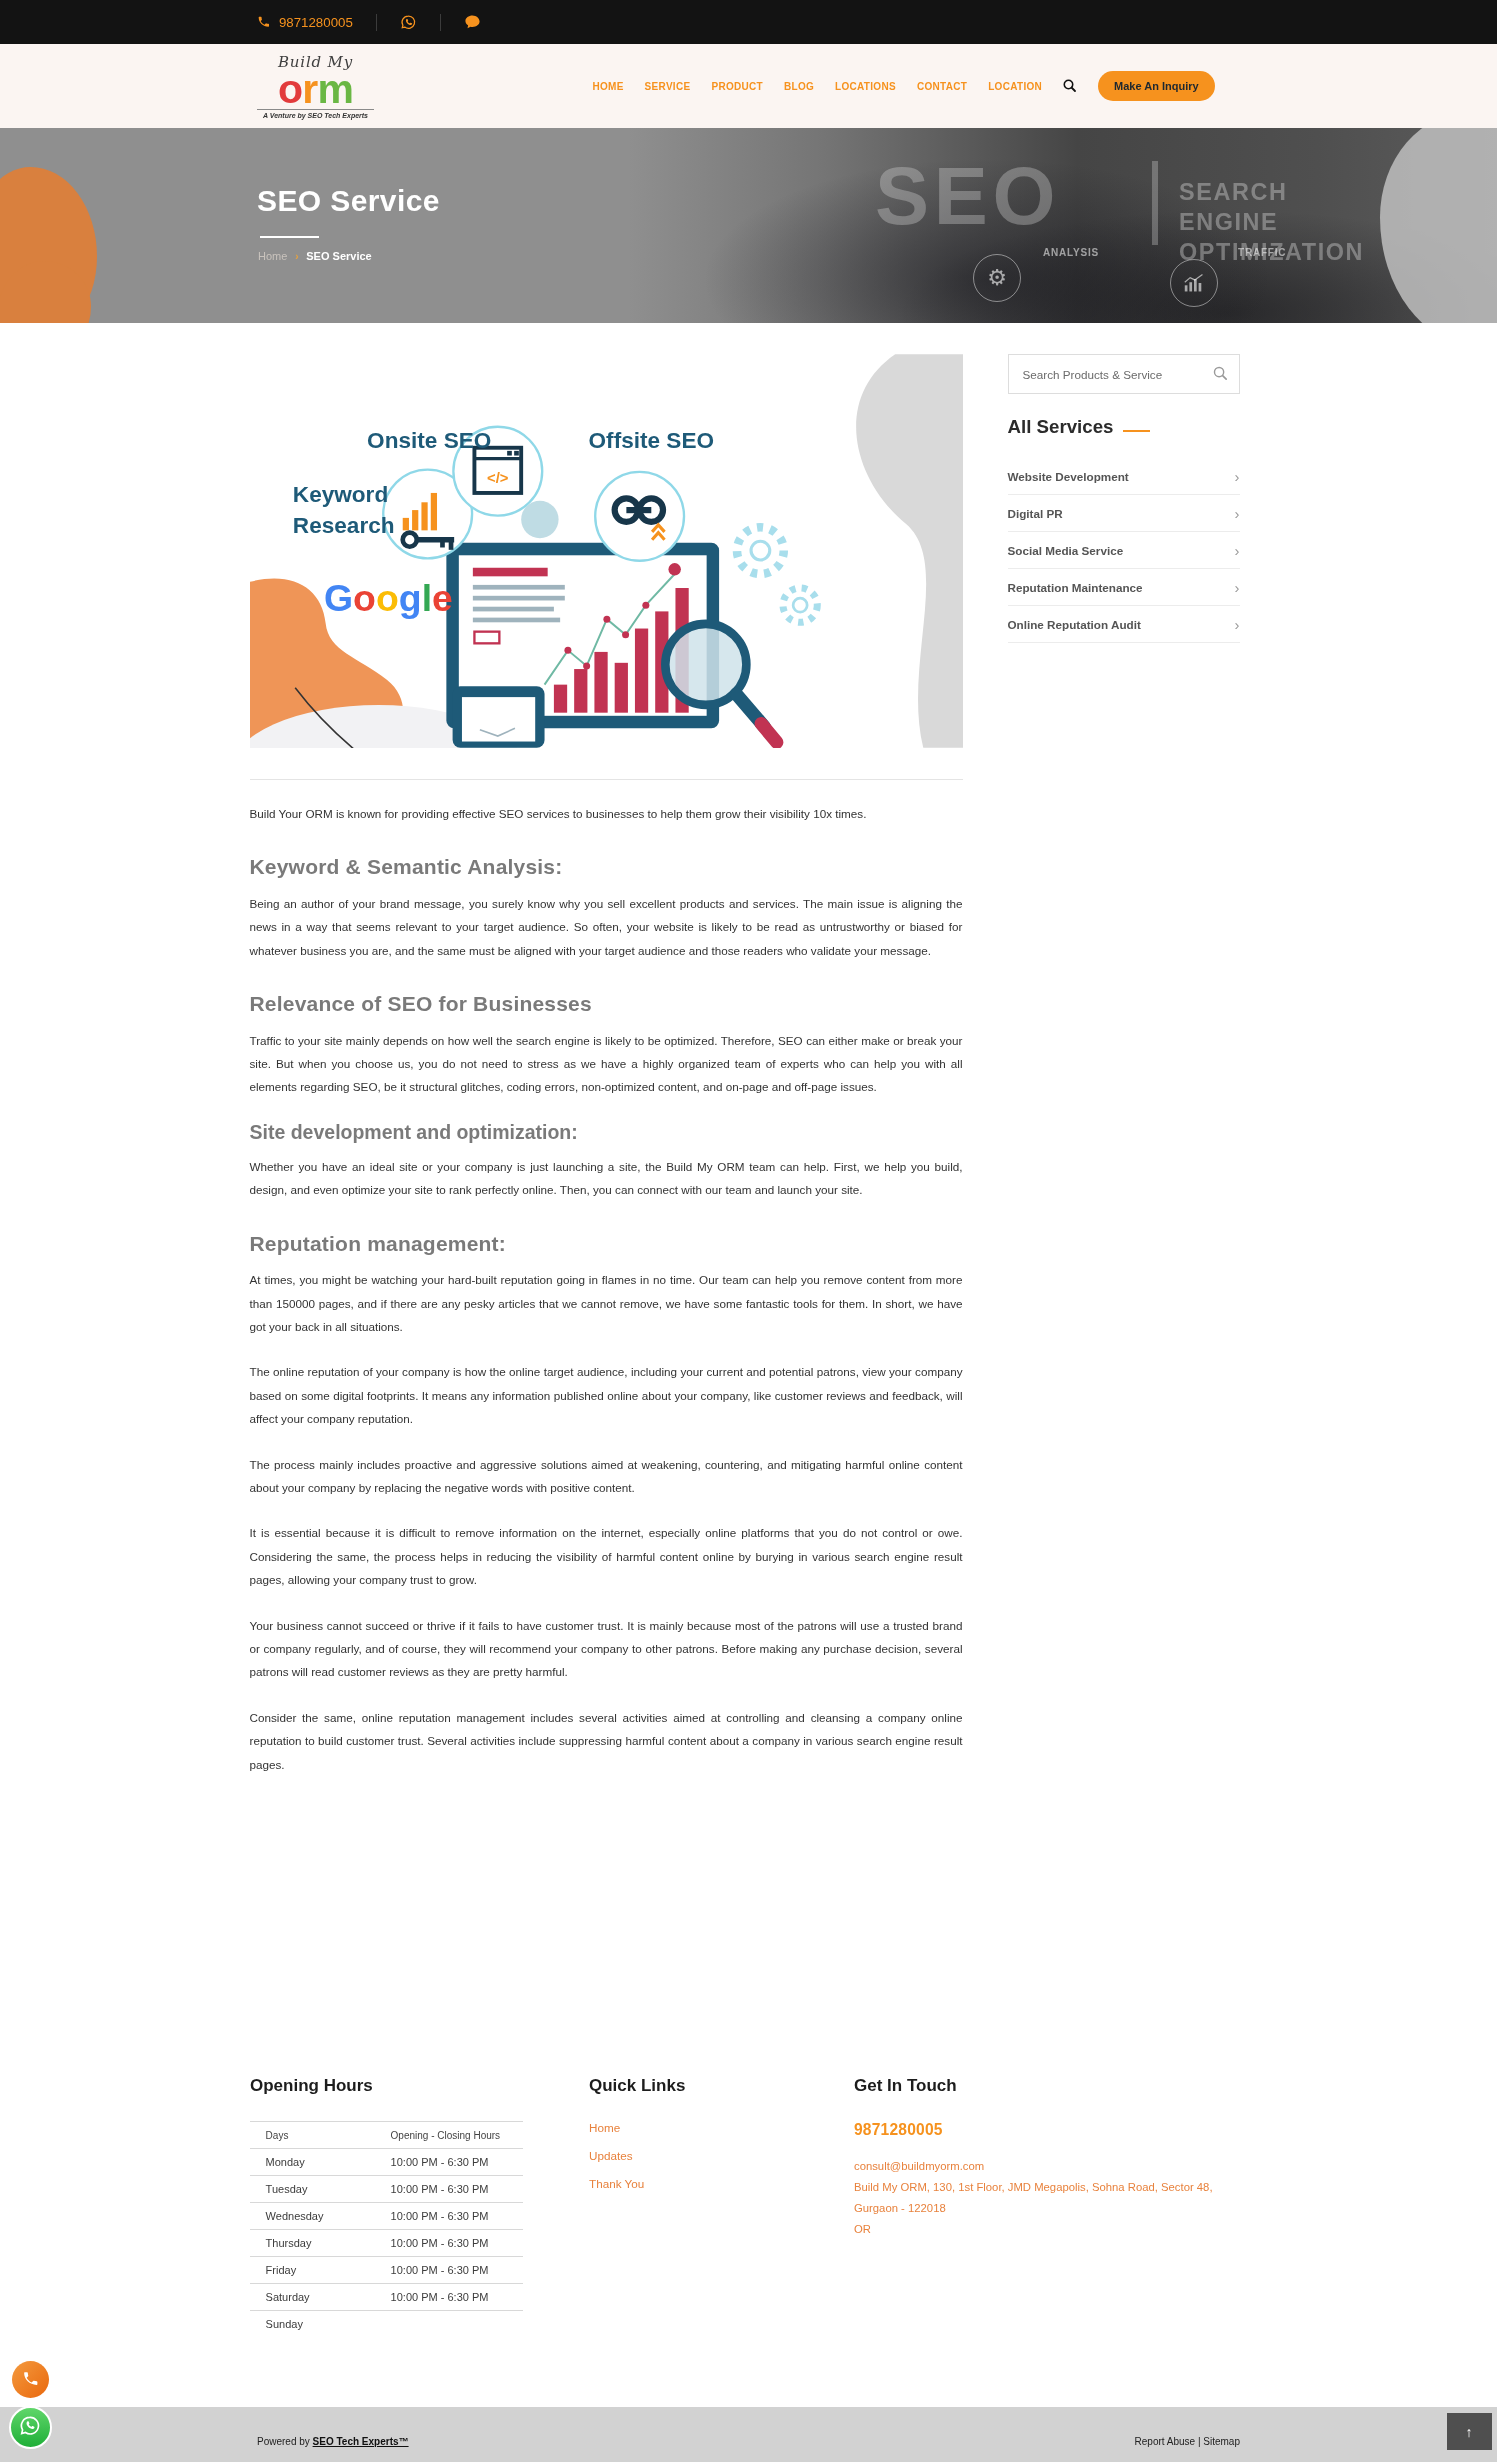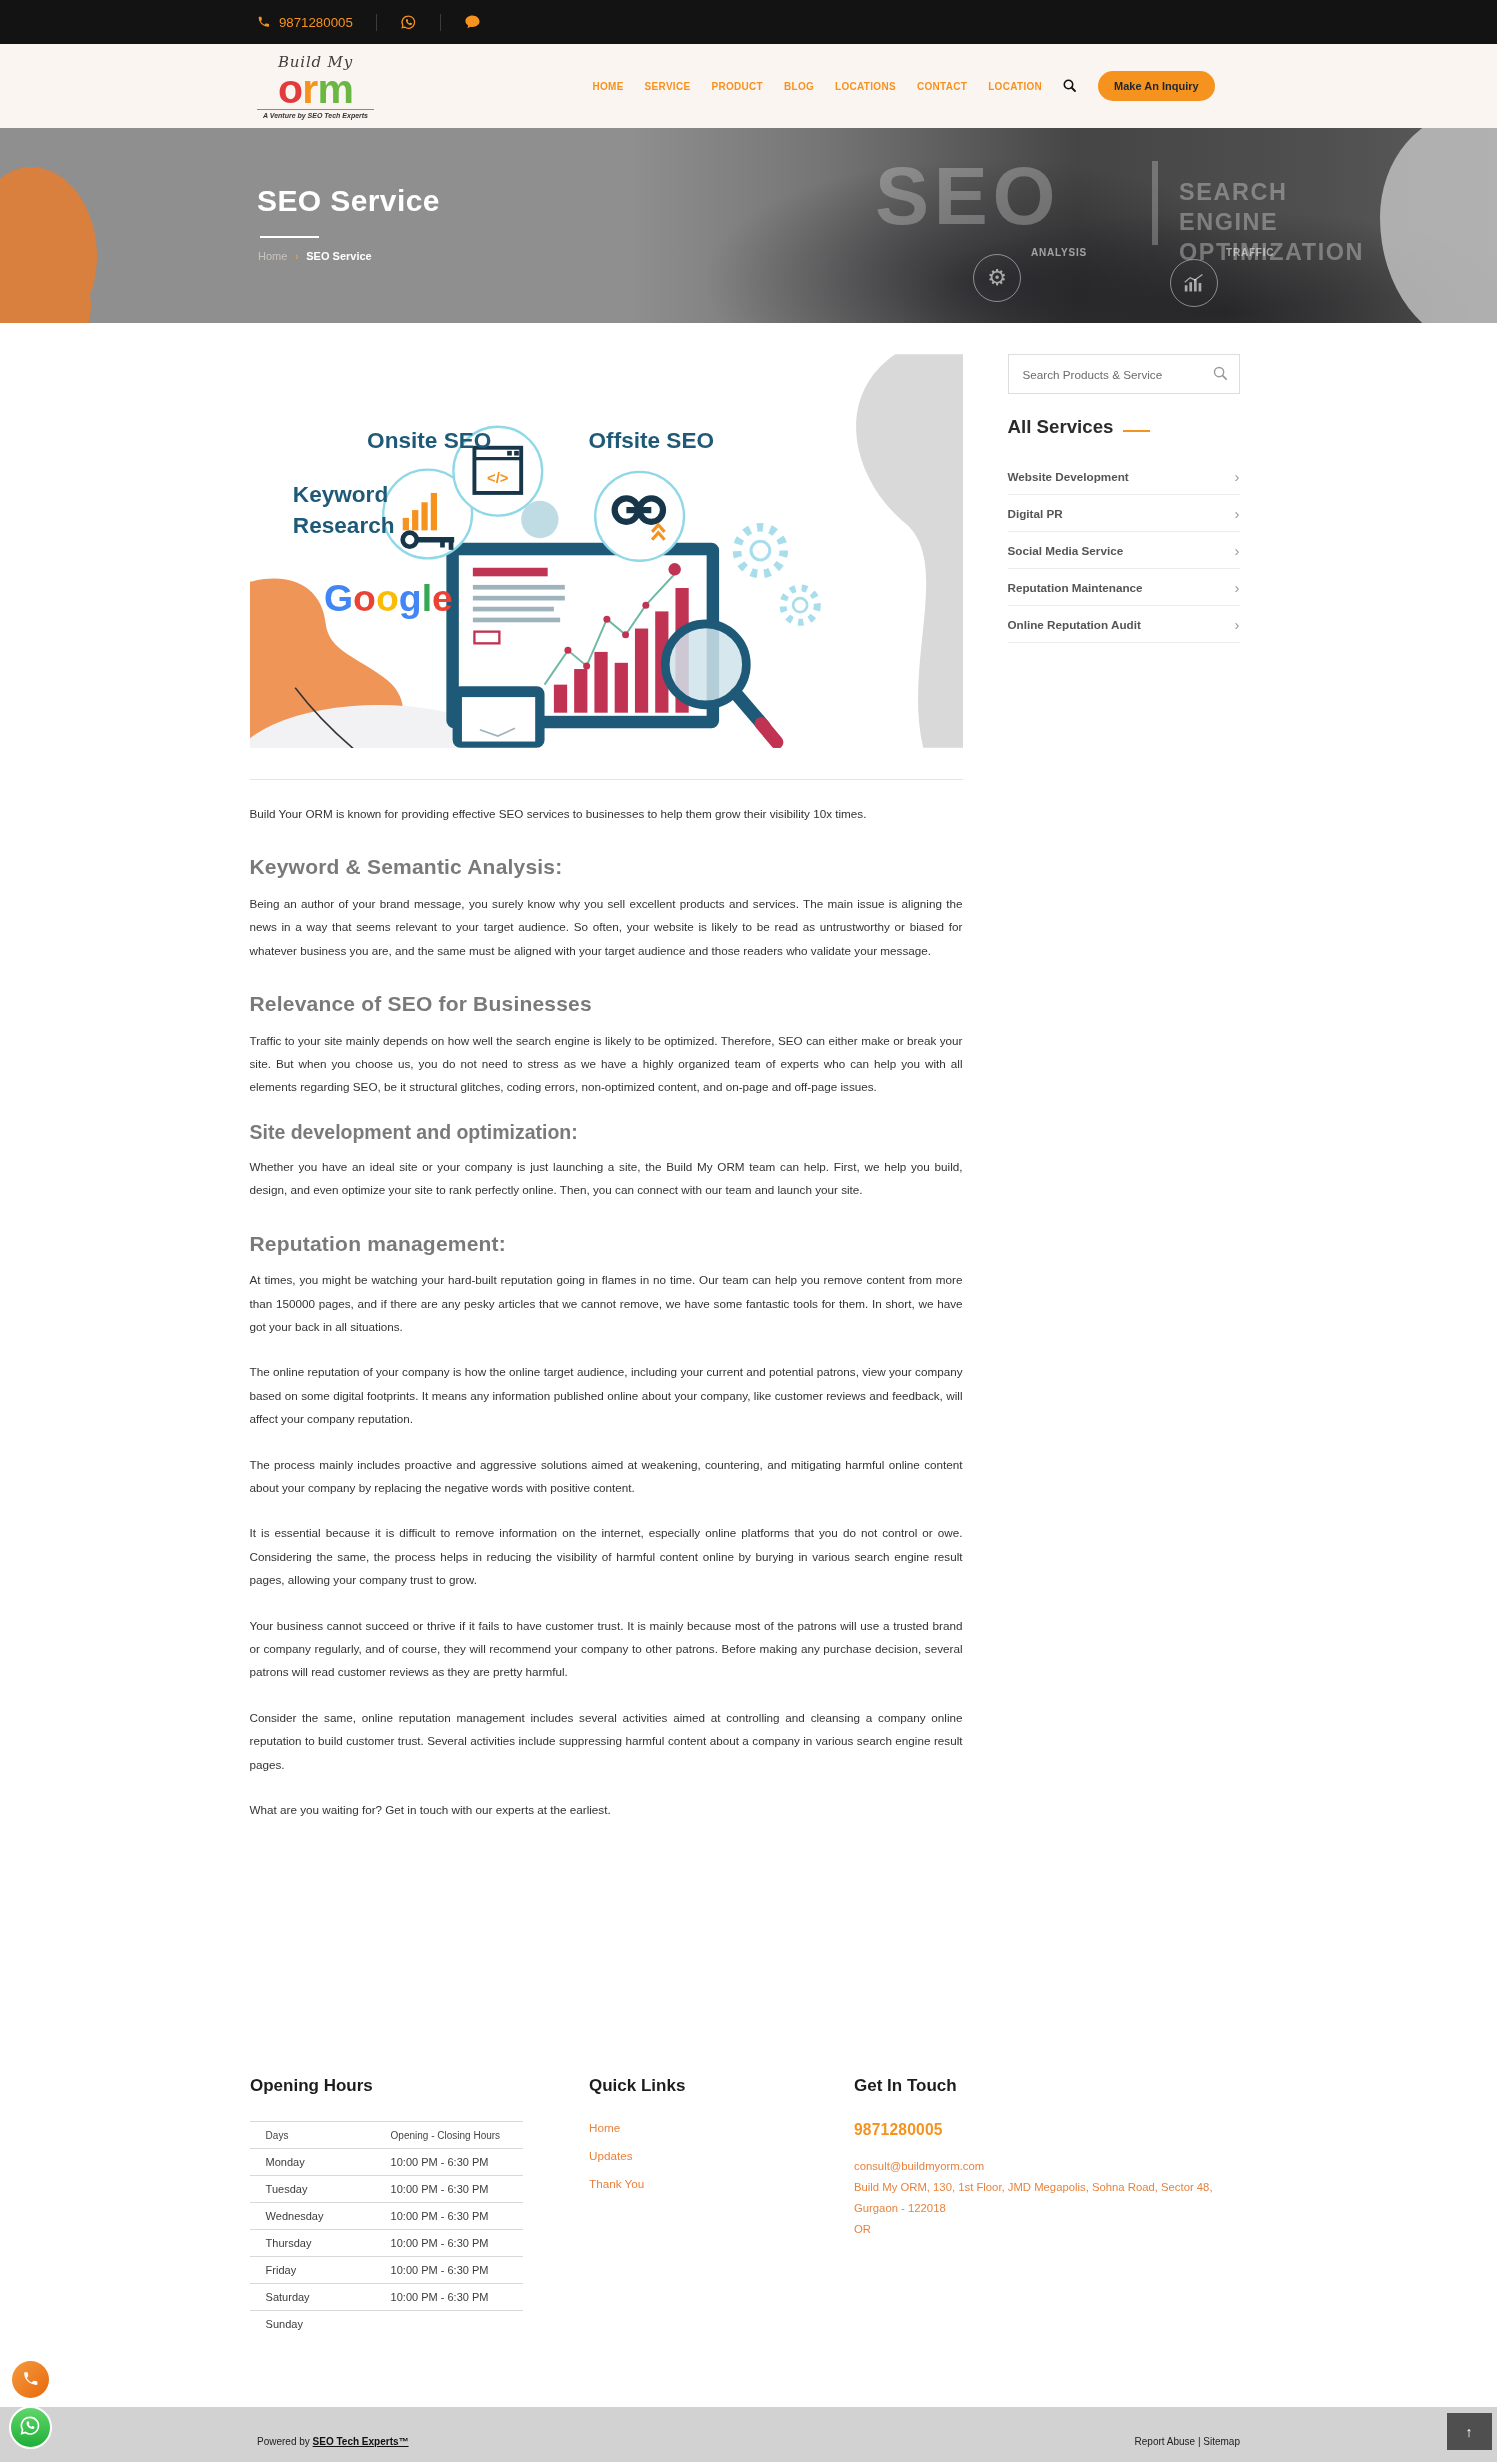--- a/index.html
+++ b/index.html
@@ -36,21 +36,21 @@
                radial-gradient(ellipse 546px 172px at 82% 95%, rgba(12,12,16,.55), transparent 60%); }
   .hero-blob-left { position:absolute; left:-26.5px; top:39px; width:123px; height:179px; background:#D9803E;
     border-radius:46% 54% 58% 42% / 42% 50% 50% 58%; }
   .hero-blob-left::after { content:""; position:absolute; left:23.4px; top:94px; width:94px; height:101px; background:#D9803E;
     border-radius:50% 50% 55% 45% / 55% 45% 55% 45%; }
   .hero-blob-right { position:absolute; right:-47px; top:-15.6px; width:164px; height:234px; background:#BFBFBF;
     border-radius:55% 45% 40% 60% / 45% 55% 45% 55%; opacity:.85; }
   .hero-seo { position:absolute; left:875px; top:22px; font-size:81px; font-weight:800; letter-spacing:4.7px; color:rgba(223,223,223,.32); }
   .hero-vbar { position:absolute; left:1152px; top:33px; width:5.5px; height:84px; background:rgba(223,223,223,.30); }
   .hero-lines { position:absolute; left:1179px; top:49px; font-size:23.4px; line-height:30px; font-weight:800; letter-spacing:1.6px; color:rgba(210,210,210,.42); }
-  .hero-tag { position:absolute; font-size:10px; font-weight:700; letter-spacing:0.8px; color:rgba(255,255,255,.55); }
+  .hero-tag { position:absolute; font-size:10px; font-weight:700; letter-spacing:0.8px; color:rgba(255,255,255,.55);margin-left:12px; }
   .hero-icon-circle { position:absolute; width:48px; height:48px; border:1.6px solid rgba(255,255,255,.45); border-radius:50%;
     display:flex; align-items:center; justify-content:center; color:rgba(255,255,255,.6); font-size:22px; }
   .hero-title { position:absolute; left:257px; top:56px; font-size:30px; font-weight:800; color:#ffffff; letter-spacing:0.4px; }
   .hero-underline { position:absolute; left:260px; top:108px; width:59px; height:2.3px; background:#ffffff; }
   .breadcrumb { position:absolute; left:258px; top:122px; display:flex; align-items:center; gap:7.8px; font-size:11px; }
   .breadcrumb .bc-home { color:#C9C3BD; }
   .breadcrumb .bc-sep { color:#E8A23D; font-size:10px; font-weight:700; }
   .breadcrumb .bc-cur { color:#ffffff; font-weight:700; }
 
   
@@ -300,21 +300,20 @@
     <h3 class="sub2">Site development and optimization:</h3>
     <p>Whether you have an ideal site or your company is just launching a site, the Build My ORM team can help. First, we help you build, design, and even optimize your site to rank perfectly online. Then, you can connect with our team and launch your site.</p>
 
     <h3 class="sub">Reputation management:</h3>
     <p>At times, you might be watching your hard-built reputation going in flames in no time. Our team can help you remove content from more than 150000 pages, and if there are any pesky articles that we cannot remove, we have some fantastic tools for them. In short, we have got your back in all situations.</p>
     <p>The online reputation of your company is how the online target audience, including your current and potential patrons, view your company based on some digital footprints. It means any information published online about your company, like customer reviews and feedback, will affect your company reputation.</p>
     <p>The process mainly includes proactive and aggressive solutions aimed at weakening, countering, and mitigating harmful online content about your company by replacing the negative words with positive content.</p>
     <p>It is essential because it is difficult to remove information on the internet, especially online platforms that you do not control or owe. Considering the same, the process helps in reducing the visibility of harmful content online by burying in various search engine result pages, allowing your company trust to grow.</p>
     <p>Your business cannot succeed or thrive if it fails to have customer trust. It is mainly because most of the patrons will use a trusted brand or company regularly, and of course, they will recommend your company to other patrons. Before making any purchase decision, several patrons will read customer reviews as they are pretty harmful.</p>
     <p>Consider the same, online reputation management includes several activities aimed at controlling and cleansing a company online reputation to build customer trust. Several activities include suppressing harmful content about a company in various search engine result pages.</p>
-    <p>What are you waiting for? Get in touch with our experts at the earliest.</p>
   </div>
 
   <aside class="sidebar">
     <div class="search-box">
       <input type="text" placeholder="Search Products &amp; Service" style="">
       <span class="sb-icon">
         <svg width="17" height="17" viewBox="0 0 24 24">
             <circle cx="10" cy="10" r="6.5" fill="none" stroke="#9a9a9a" stroke-width="2"></circle>
             <line x1="15" y1="15" x2="20" y2="20" stroke="#9a9a9a" stroke-width="2.4" stroke-linecap="round"></line>
           </svg>

